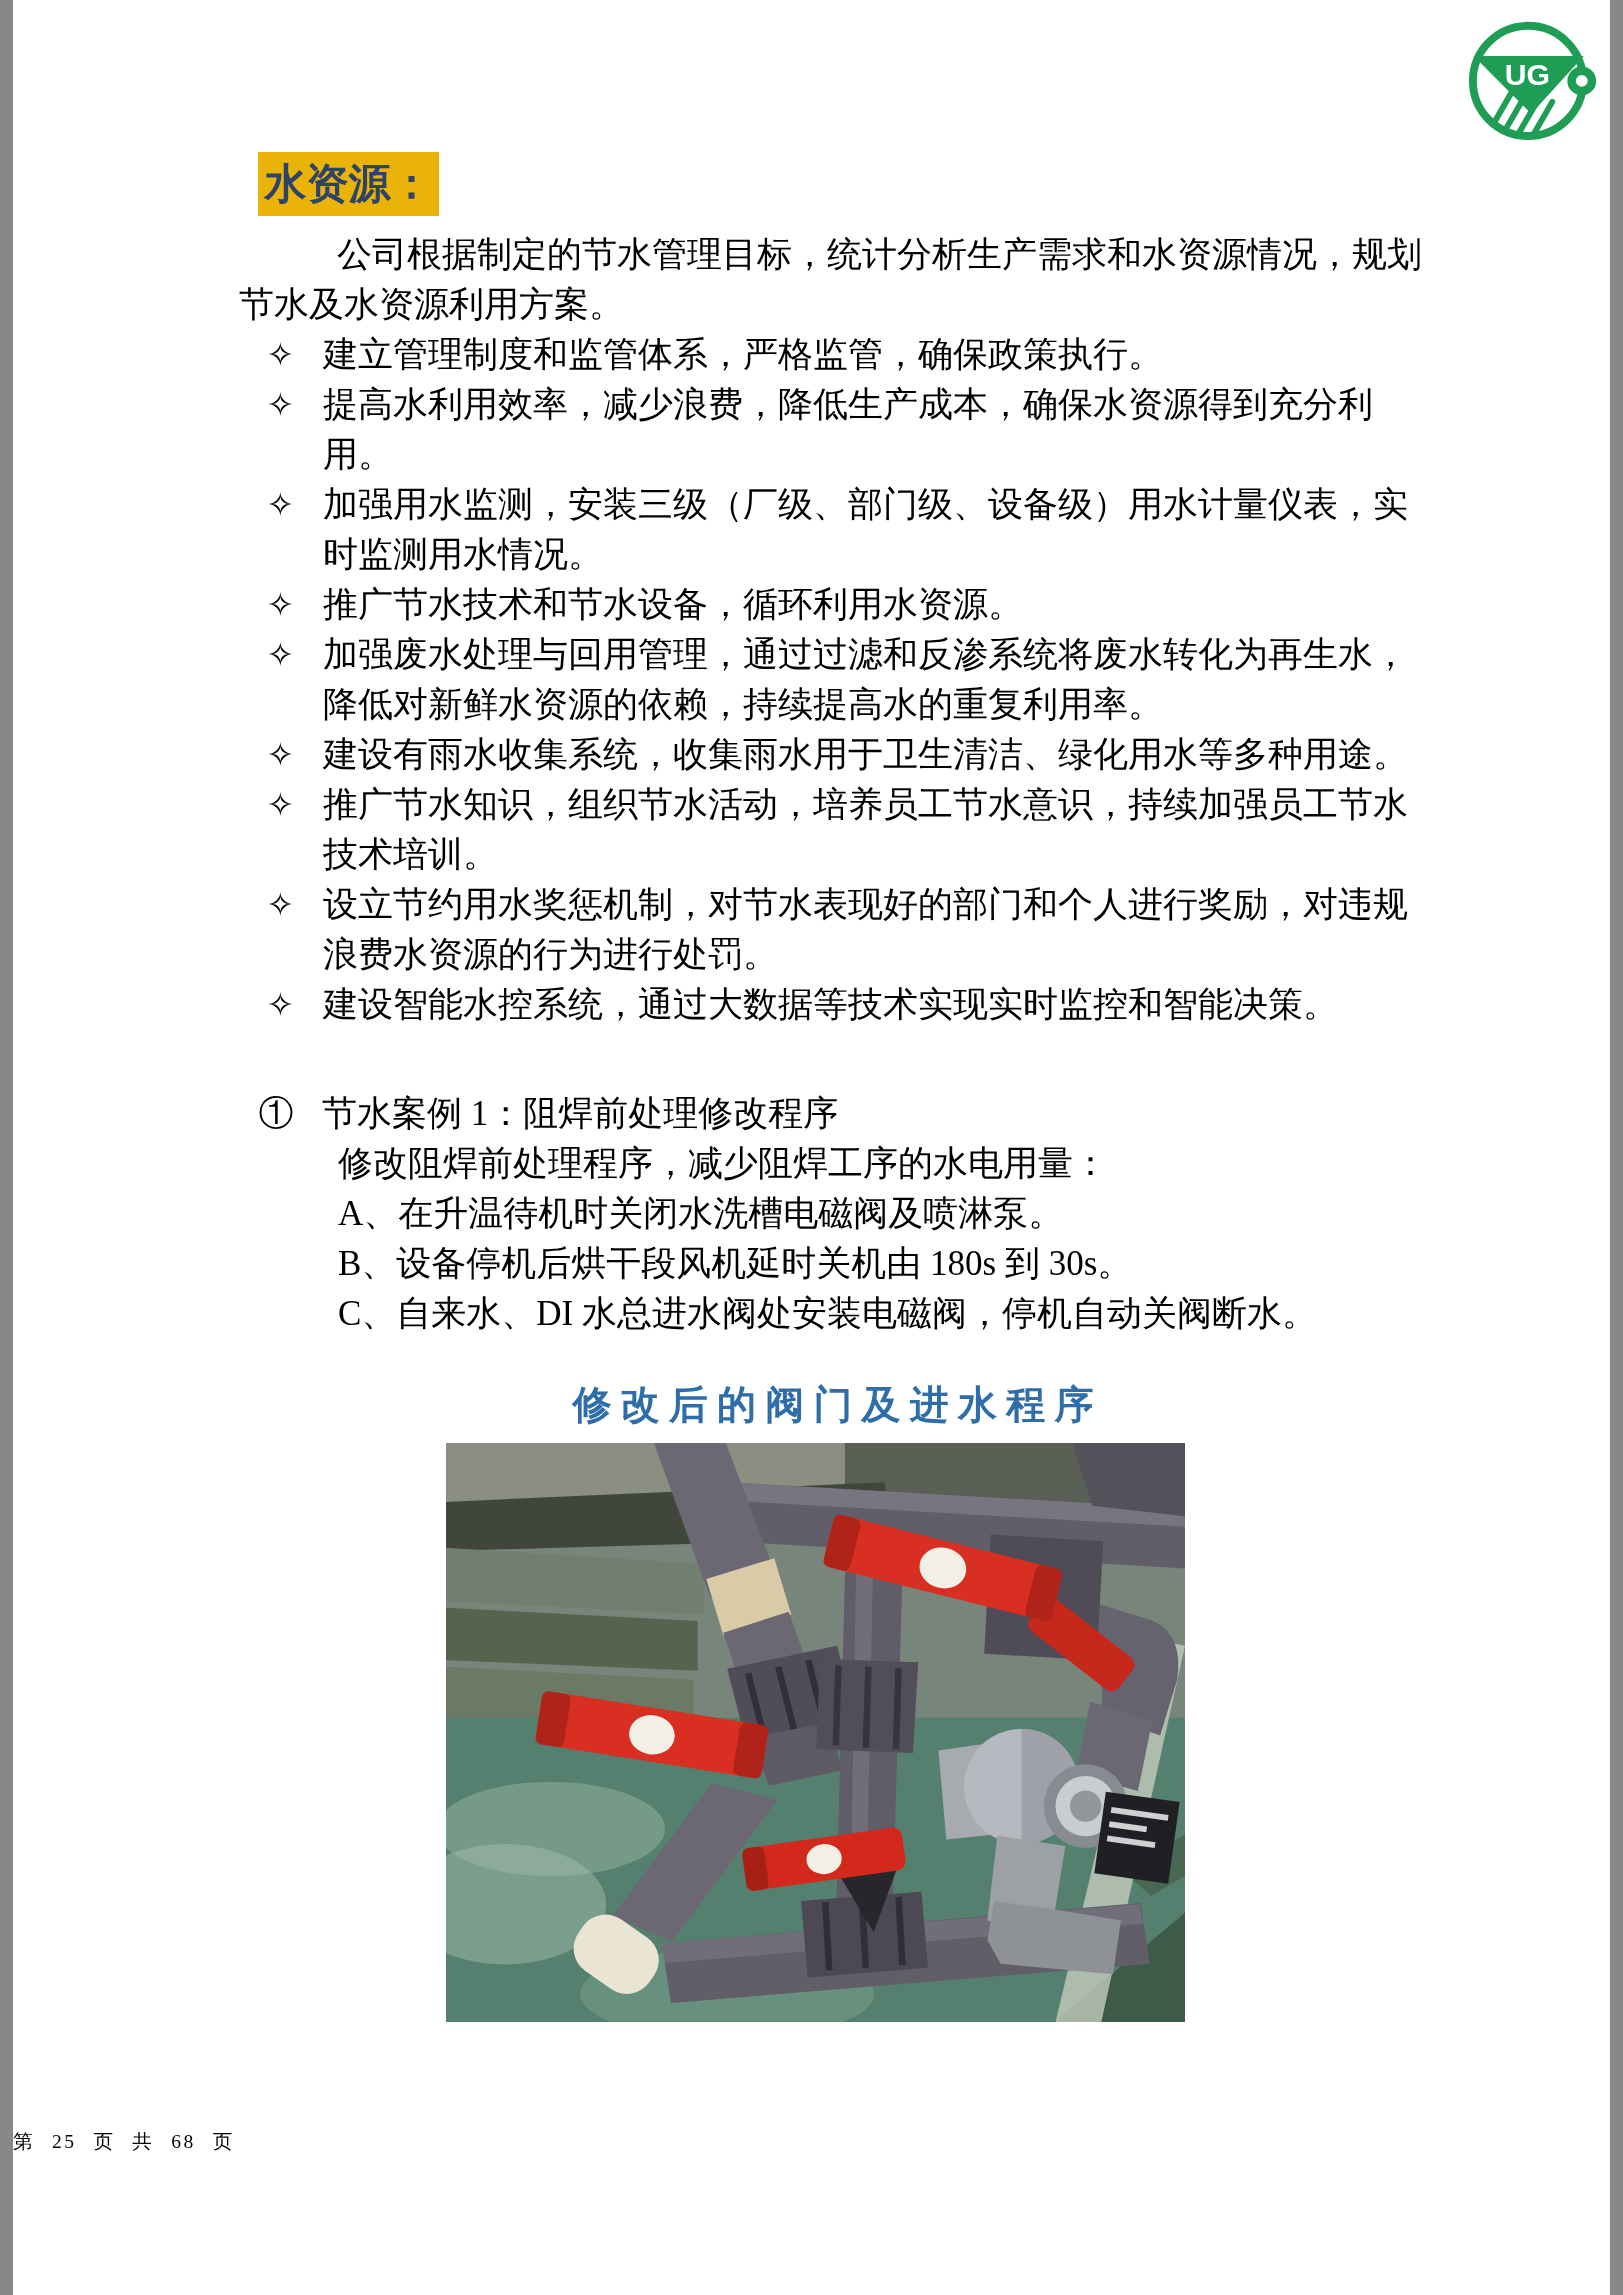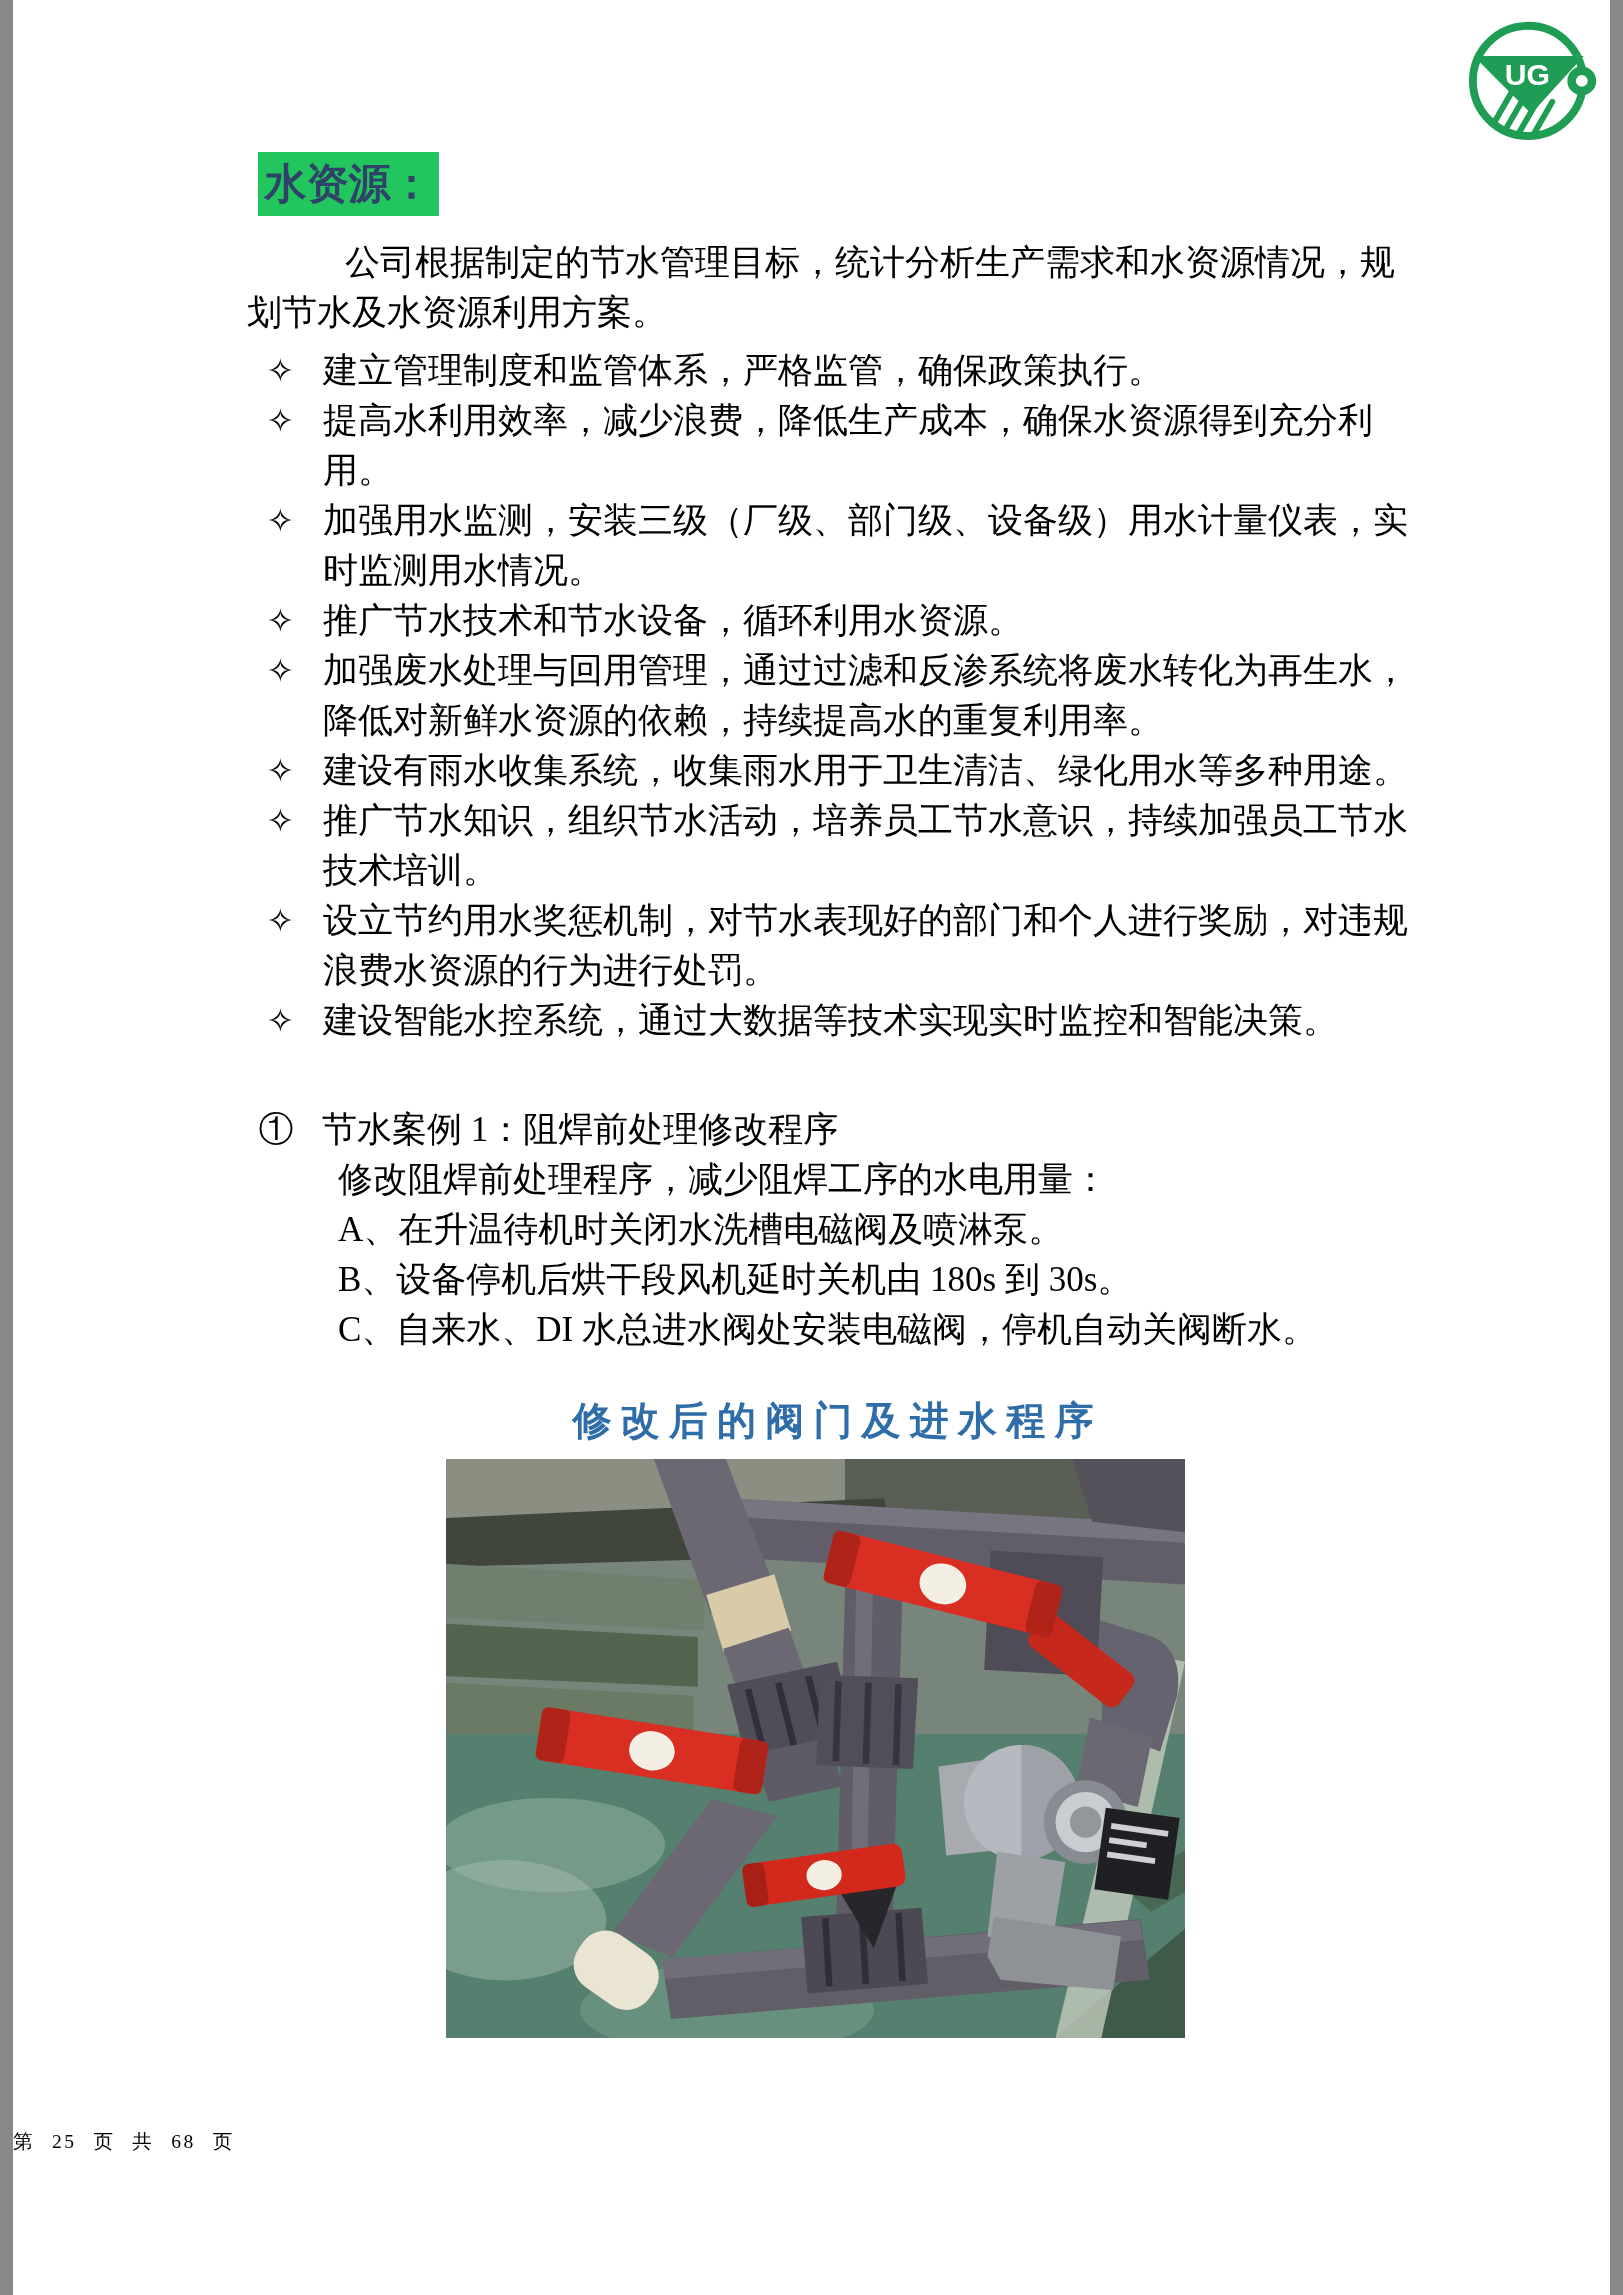--- a/index.html
+++ b/index.html
@@ -13,37 +13,37 @@
     color:#000;
   }
 
   
   .logo { position:absolute; left:1433px; top:14.4px; width:164px; height:131px; }
 
   
   .title-wrap { position:absolute; left:245px; top:152px; }
   .title-highlight {
     display:inline-block;
-    background:#22c55e;
+    background:#eab308;
     color:#2f4369;
     font-weight:bold;
     font-size:42px;
     line-height:64px;
     padding:0 6.5px;
   }
 
   
   .body-block {
     position:absolute;
     left:226px; top:230px;
     width:1197px;
     font-size:35px;
     line-height:50px;
   }
-  .intro { margin:8px; text-indent:98px; }
+  .intro { margin:0; text-indent:98px; }
 
   .bullet-row { display:flex; align-items:flex-start; }
   .bullet-marker {
     flex:0 0 84px;
     box-sizing:border-box;
     padding-left:27.5px;
     font-size:33px;
     line-height:50px;
   }
   .bullet-text { flex:1; }

